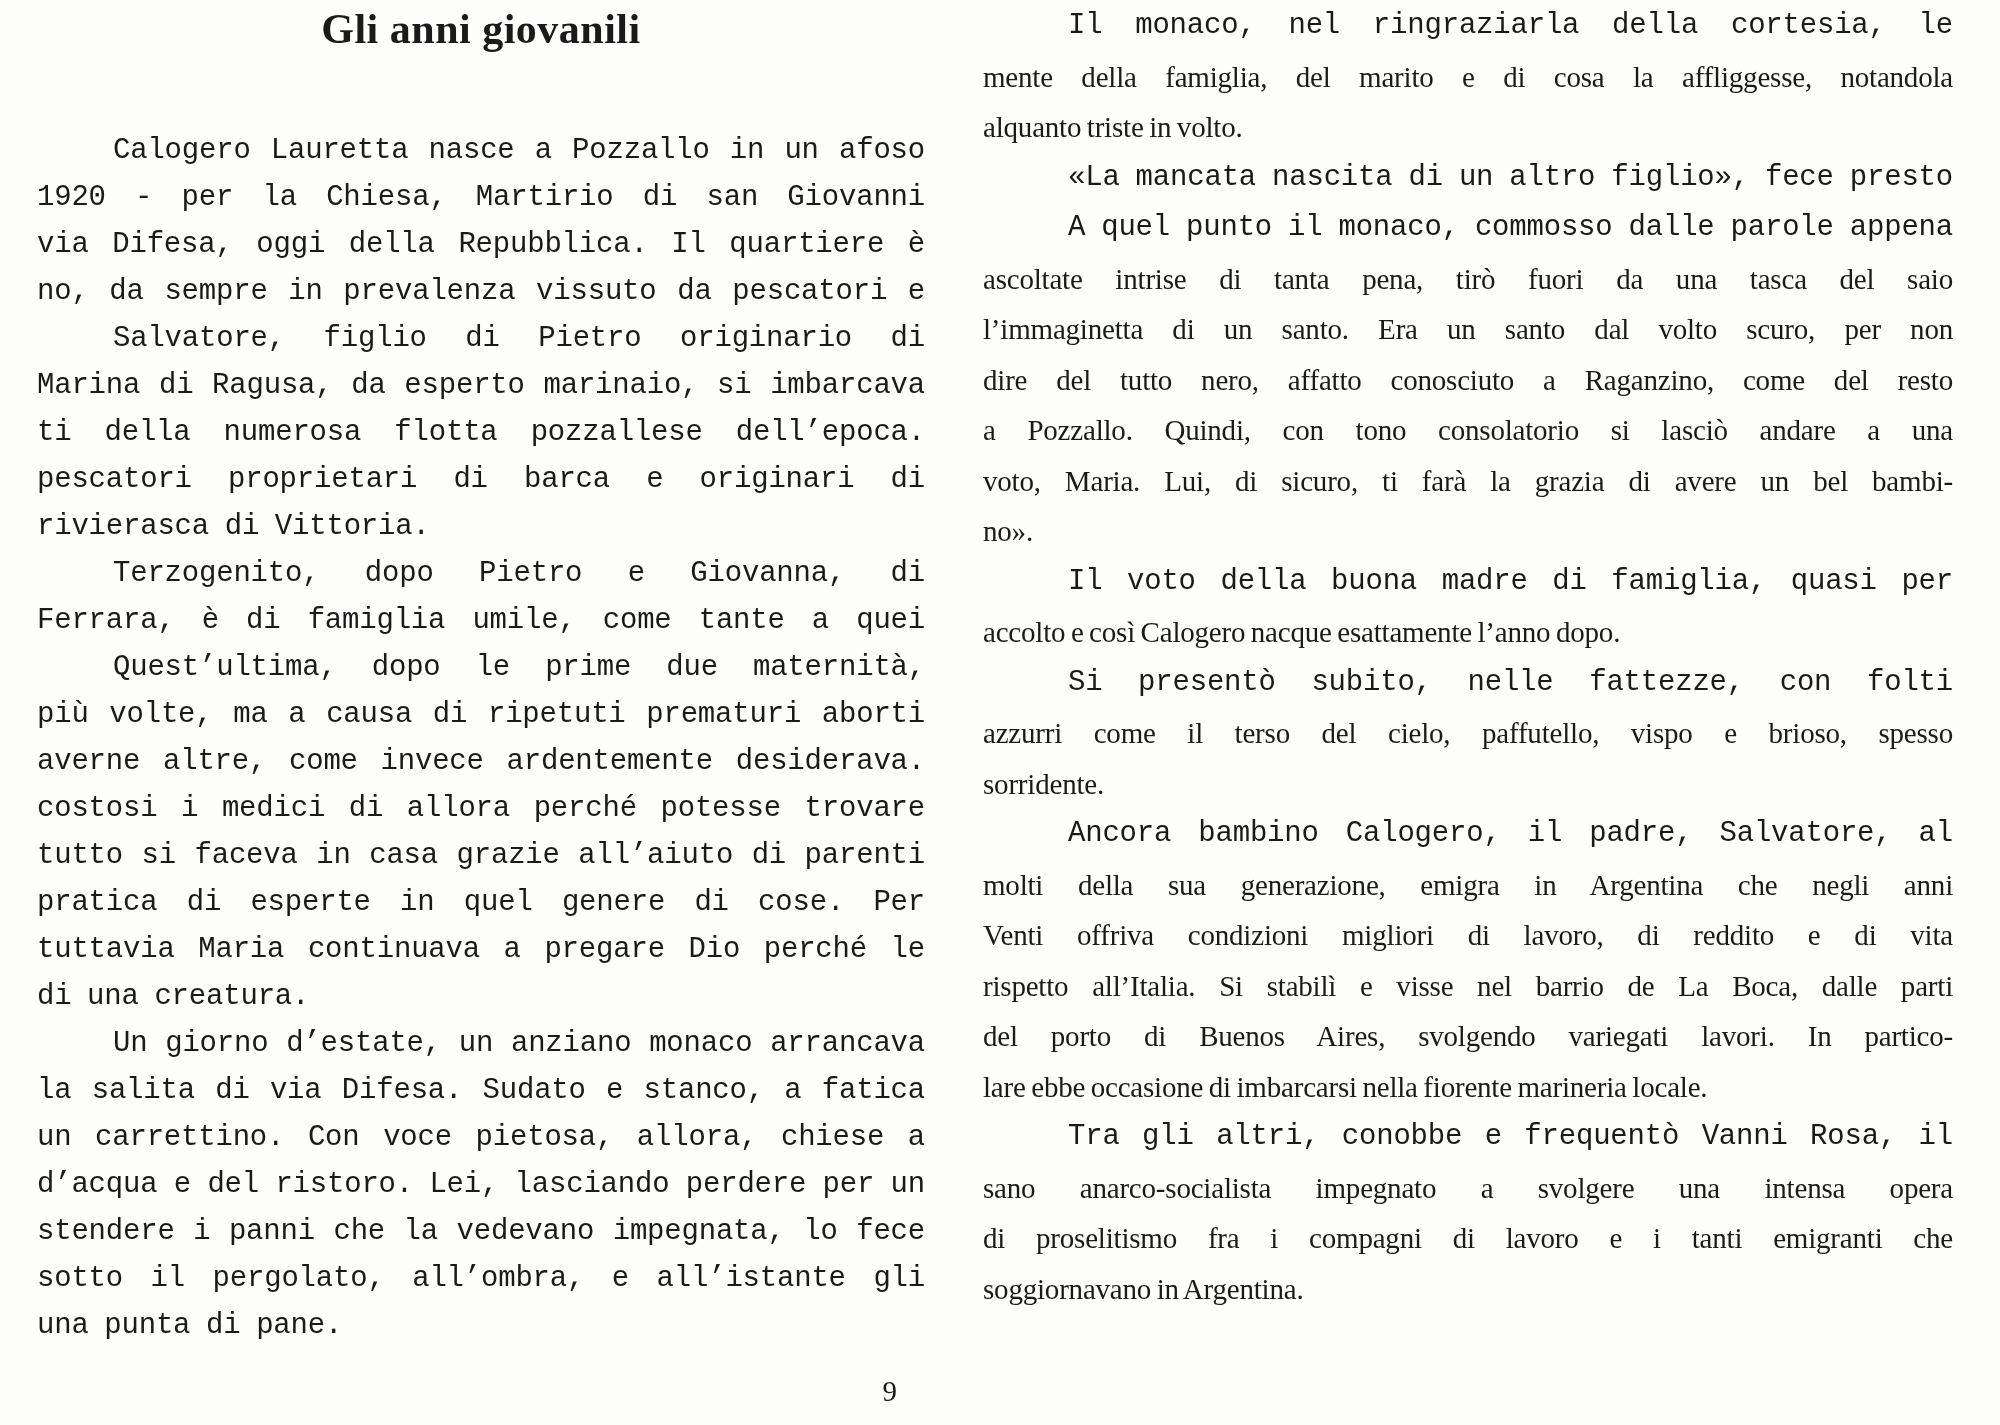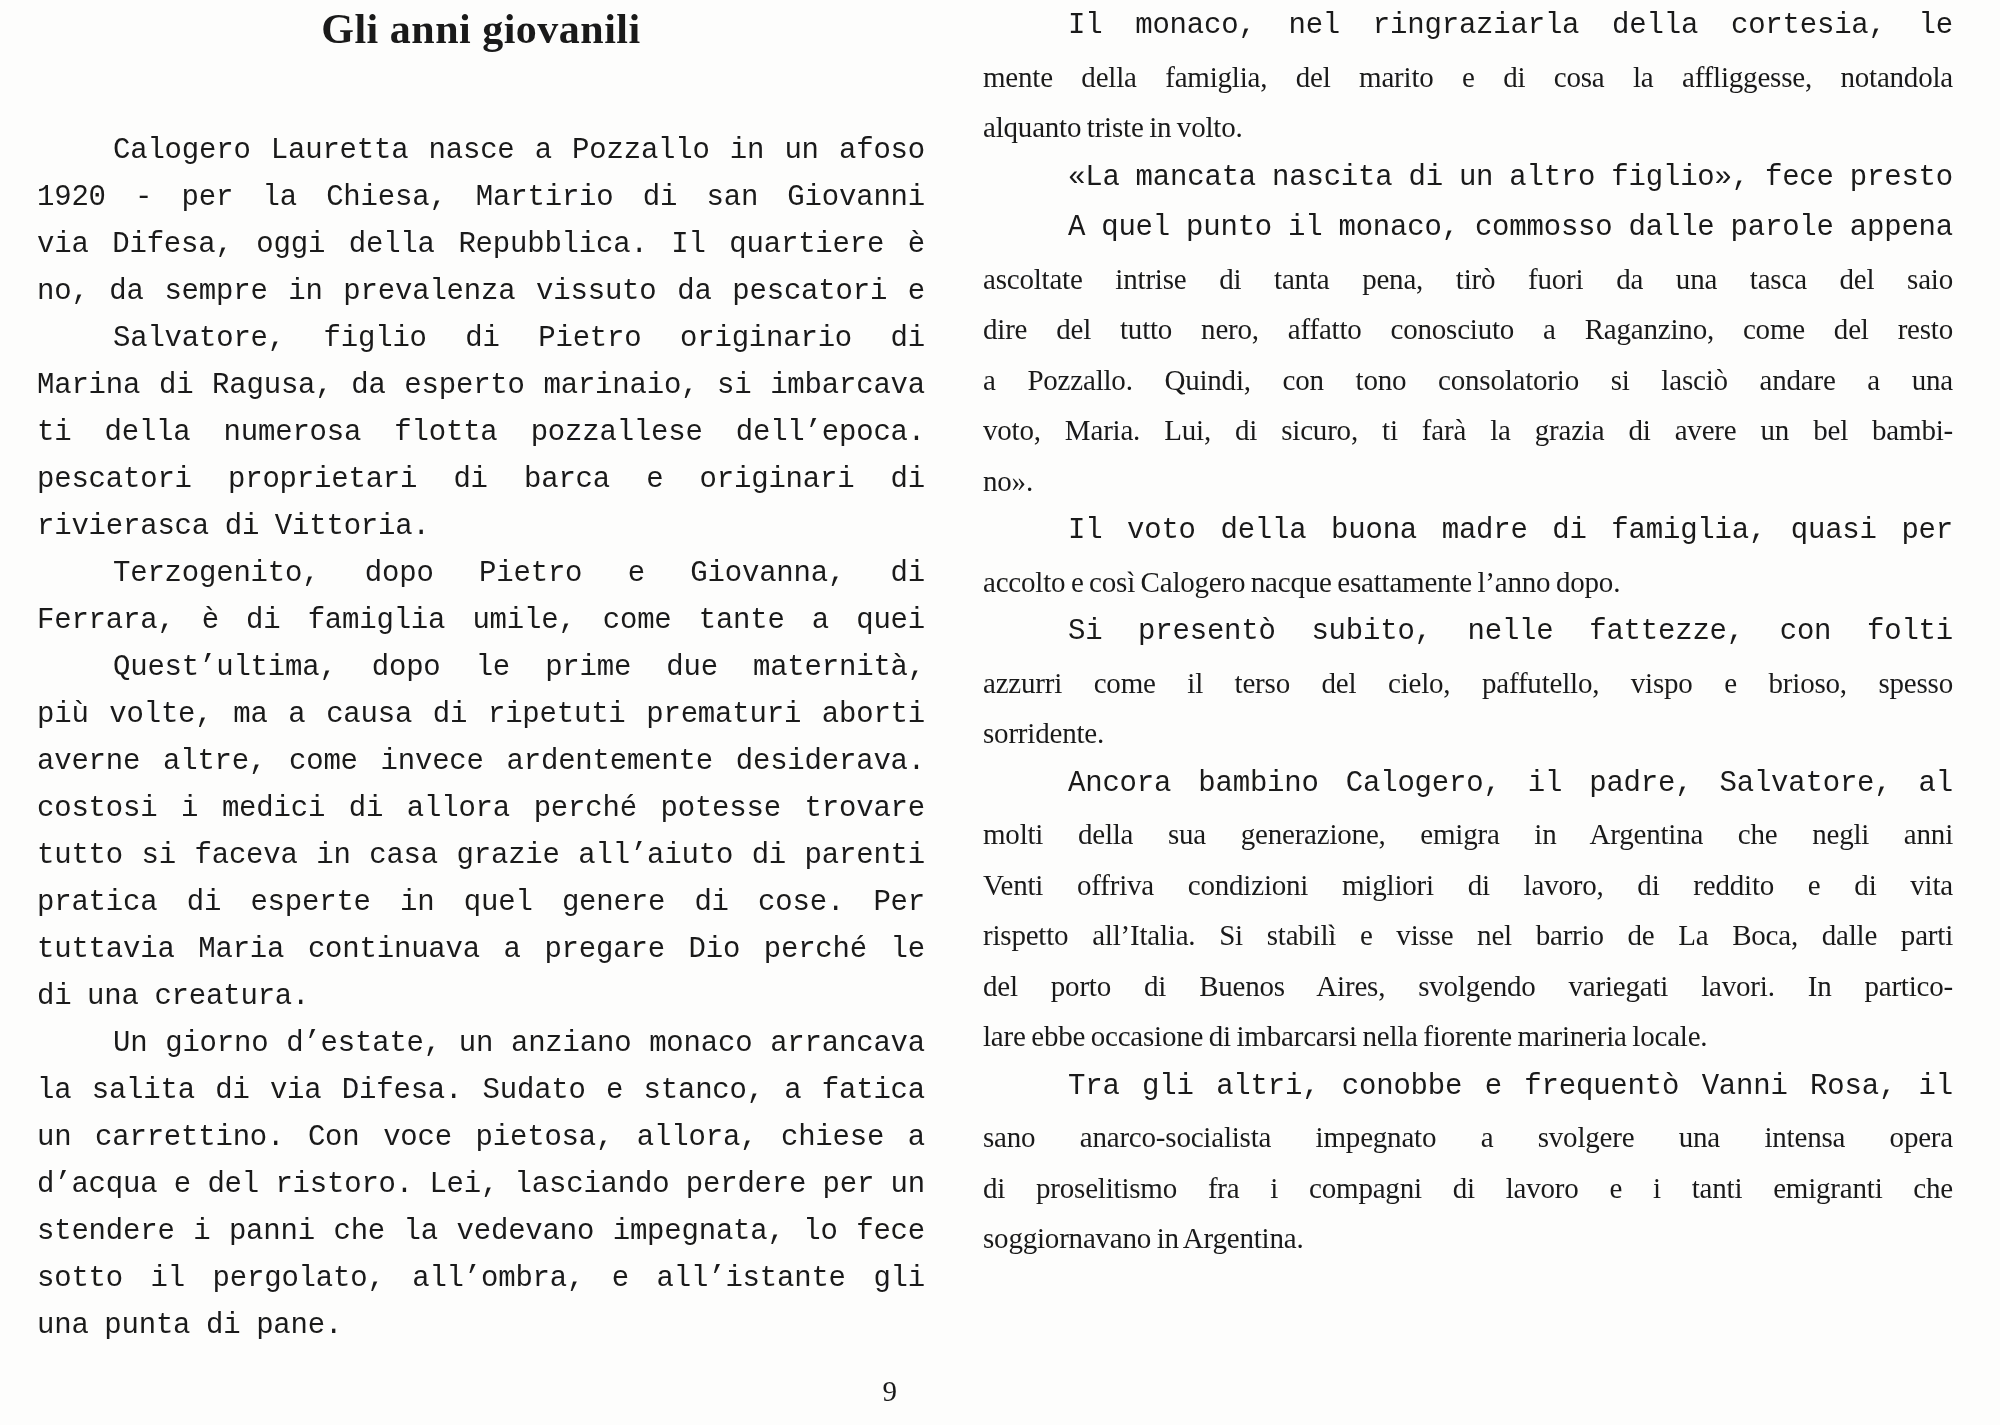--- a/index.html
+++ b/index.html
@@ -135,20 +135,21 @@
         <div class="line first">Il monaco, nel ringraziarla della cortesia, le domandò gentil-</div>
         <div class="line">mente della famiglia, del marito e di cosa la affliggesse, notandola</div>
         <div class="line parend">alquanto triste in volto.</div>
       </div>
       <div class="para">
         <div class="line first">«La mancata nascita di un altro figlio», fece presto a rispon-</div>
       </div>
       <div class="para">
         <div class="line first">A quel punto il monaco, commosso dalle parole appena</div>
         <div class="line">ascoltate intrise di tanta pena, tirò fuori da una tasca del saio</div>
+        <div class="line">l’immaginetta di un santo. Era un santo dal volto scuro, per non</div>
         <div class="line">dire del tutto nero, affatto conosciuto a Raganzino, come del resto</div>
         <div class="line">a Pozzallo. Quindi, con tono consolatorio si lasciò andare a una</div>
         <div class="line">voto, Maria. Lui, di sicuro, ti farà la grazia di avere un bel bambi-</div>
         <div class="line parend">no».</div>
       </div>
       <div class="para">
         <div class="line first">Il voto della buona madre di famiglia, quasi per miracolo, fu</div>
         <div class="line parend">accolto e così Calogero nacque esattamente l’anno dopo.</div>
       </div>
       <div class="para">

